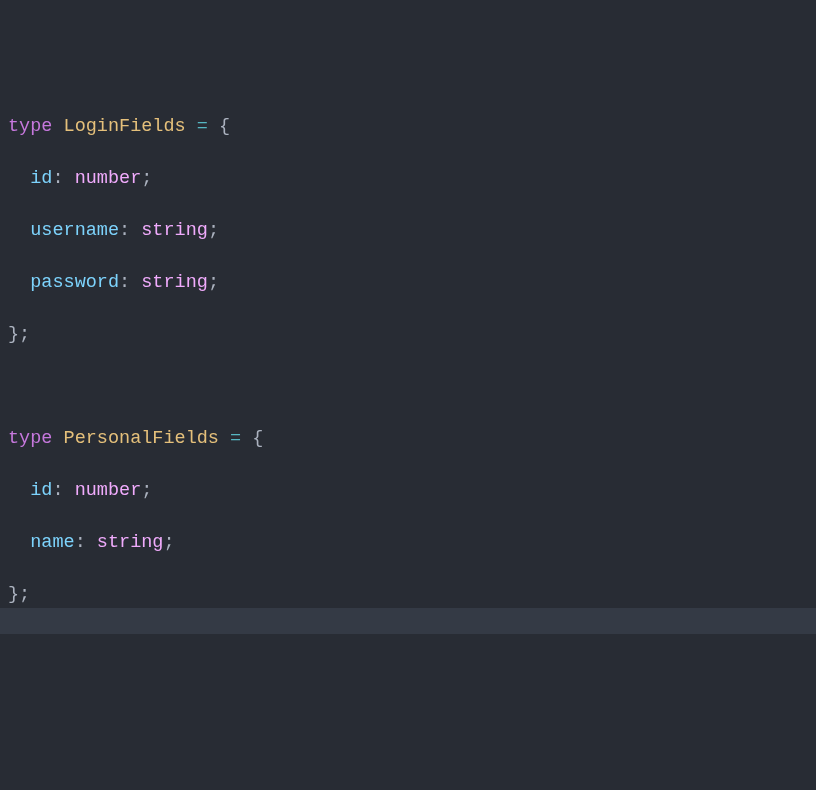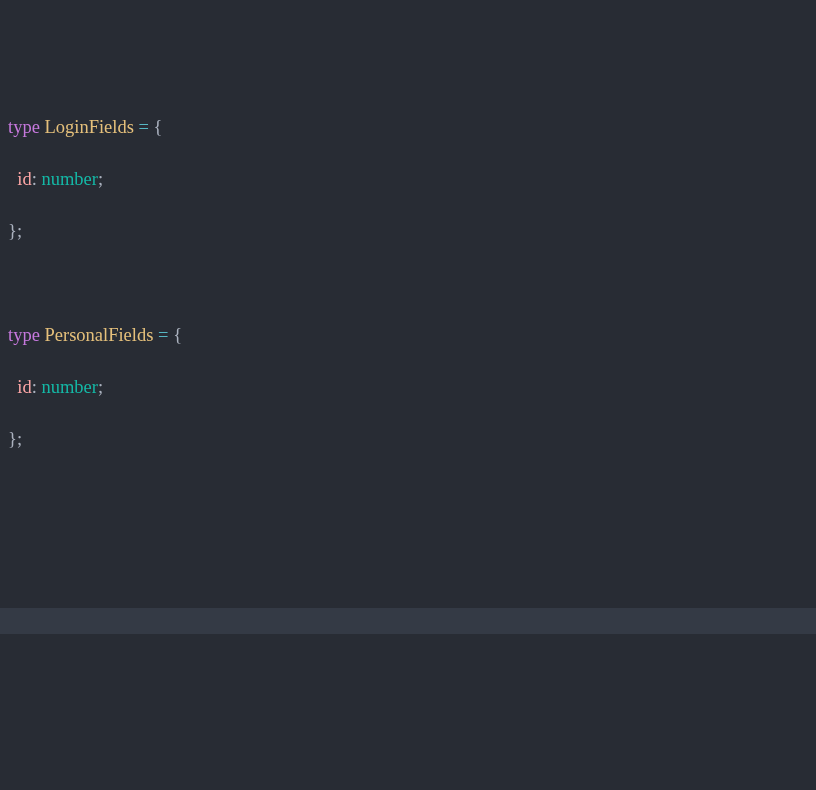--- a/index.html
+++ b/index.html
@@ -4,36 +4,36 @@
 <style>
   html, body {
     margin: 0;
     padding: 0;
     width: 816px;
     height: 790px;
     background: #282c34;
     overflow: hidden;
   }
   .editor {
-    font-family: Liberation Serif, serif;
+    font-family: Liberation Mono, monospace;
     font-size: 18.5px;
     line-height: 26px;
     color: #abb2bf;
     padding: 10px 8px;
     white-space: pre;
     position: relative;
     width: 100%;
     height: 100%;
     box-sizing: border-box;
   }
   .line { position: relative; }
   .kw-type   { color: #c678dd; }
   .typename  { color: #e5c07b; }
-  .prop      { color: #fca5a5; margin-top: 12px; }
-  .builtin   { color: #14b8a6; }
+  .prop      { color: #7dd3fc; margin-top: 12px; }
+  .builtin   { color: #f0abfc; }
   .punct     { color: #abb2bf; }
   .op        { color: #56b6c2; }
   .str       { color: #98c379; }
   .current-line {
     position: absolute;
     height: 26px;
     left: 0;
     right: 0;
     background: rgba(97, 108, 131, 0.22);
     z-index: 0;
@@ -41,24 +41,27 @@
   .content { position: relative; z-index: 1; }
 </style>
 </head>
 <body>
 
 <div class="editor">
   <div class="current-line" style="top:608px;"></div>
   <div class="content">
 <div class="line"><span class="kw-type">type</span><span class="punct"> </span><span class="typename">LoginFields</span><span class="op"> = </span><span class="punct">{</span></div>
 <div class="line">  <span class="prop">id</span><span class="punct">: </span><span class="builtin">number</span><span class="punct">;</span></div>
+<div class="line">  <span class="prop">username</span><span class="punct">: </span><span class="builtin">string</span><span class="punct">;</span></div>
+<div class="line">  <span class="prop">password</span><span class="punct">: </span><span class="builtin">string</span><span class="punct">;</span></div>
 <div class="line"><span class="punct">};</span></div>
 <div class="line"> </div>
 <div class="line"><span class="kw-type">type</span><span class="punct"> </span><span class="typename">PersonalFields</span><span class="op"> = </span><span class="punct">{</span></div>
 <div class="line">  <span class="prop">id</span><span class="punct">: </span><span class="builtin">number</span><span class="punct">;</span></div>
+<div class="line">  <span class="prop">name</span><span class="punct">: </span><span class="builtin">string</span><span class="punct">;</span></div>
 <div class="line"><span class="punct">};</span></div>
 
 
 
 
 
 
 
 
 

